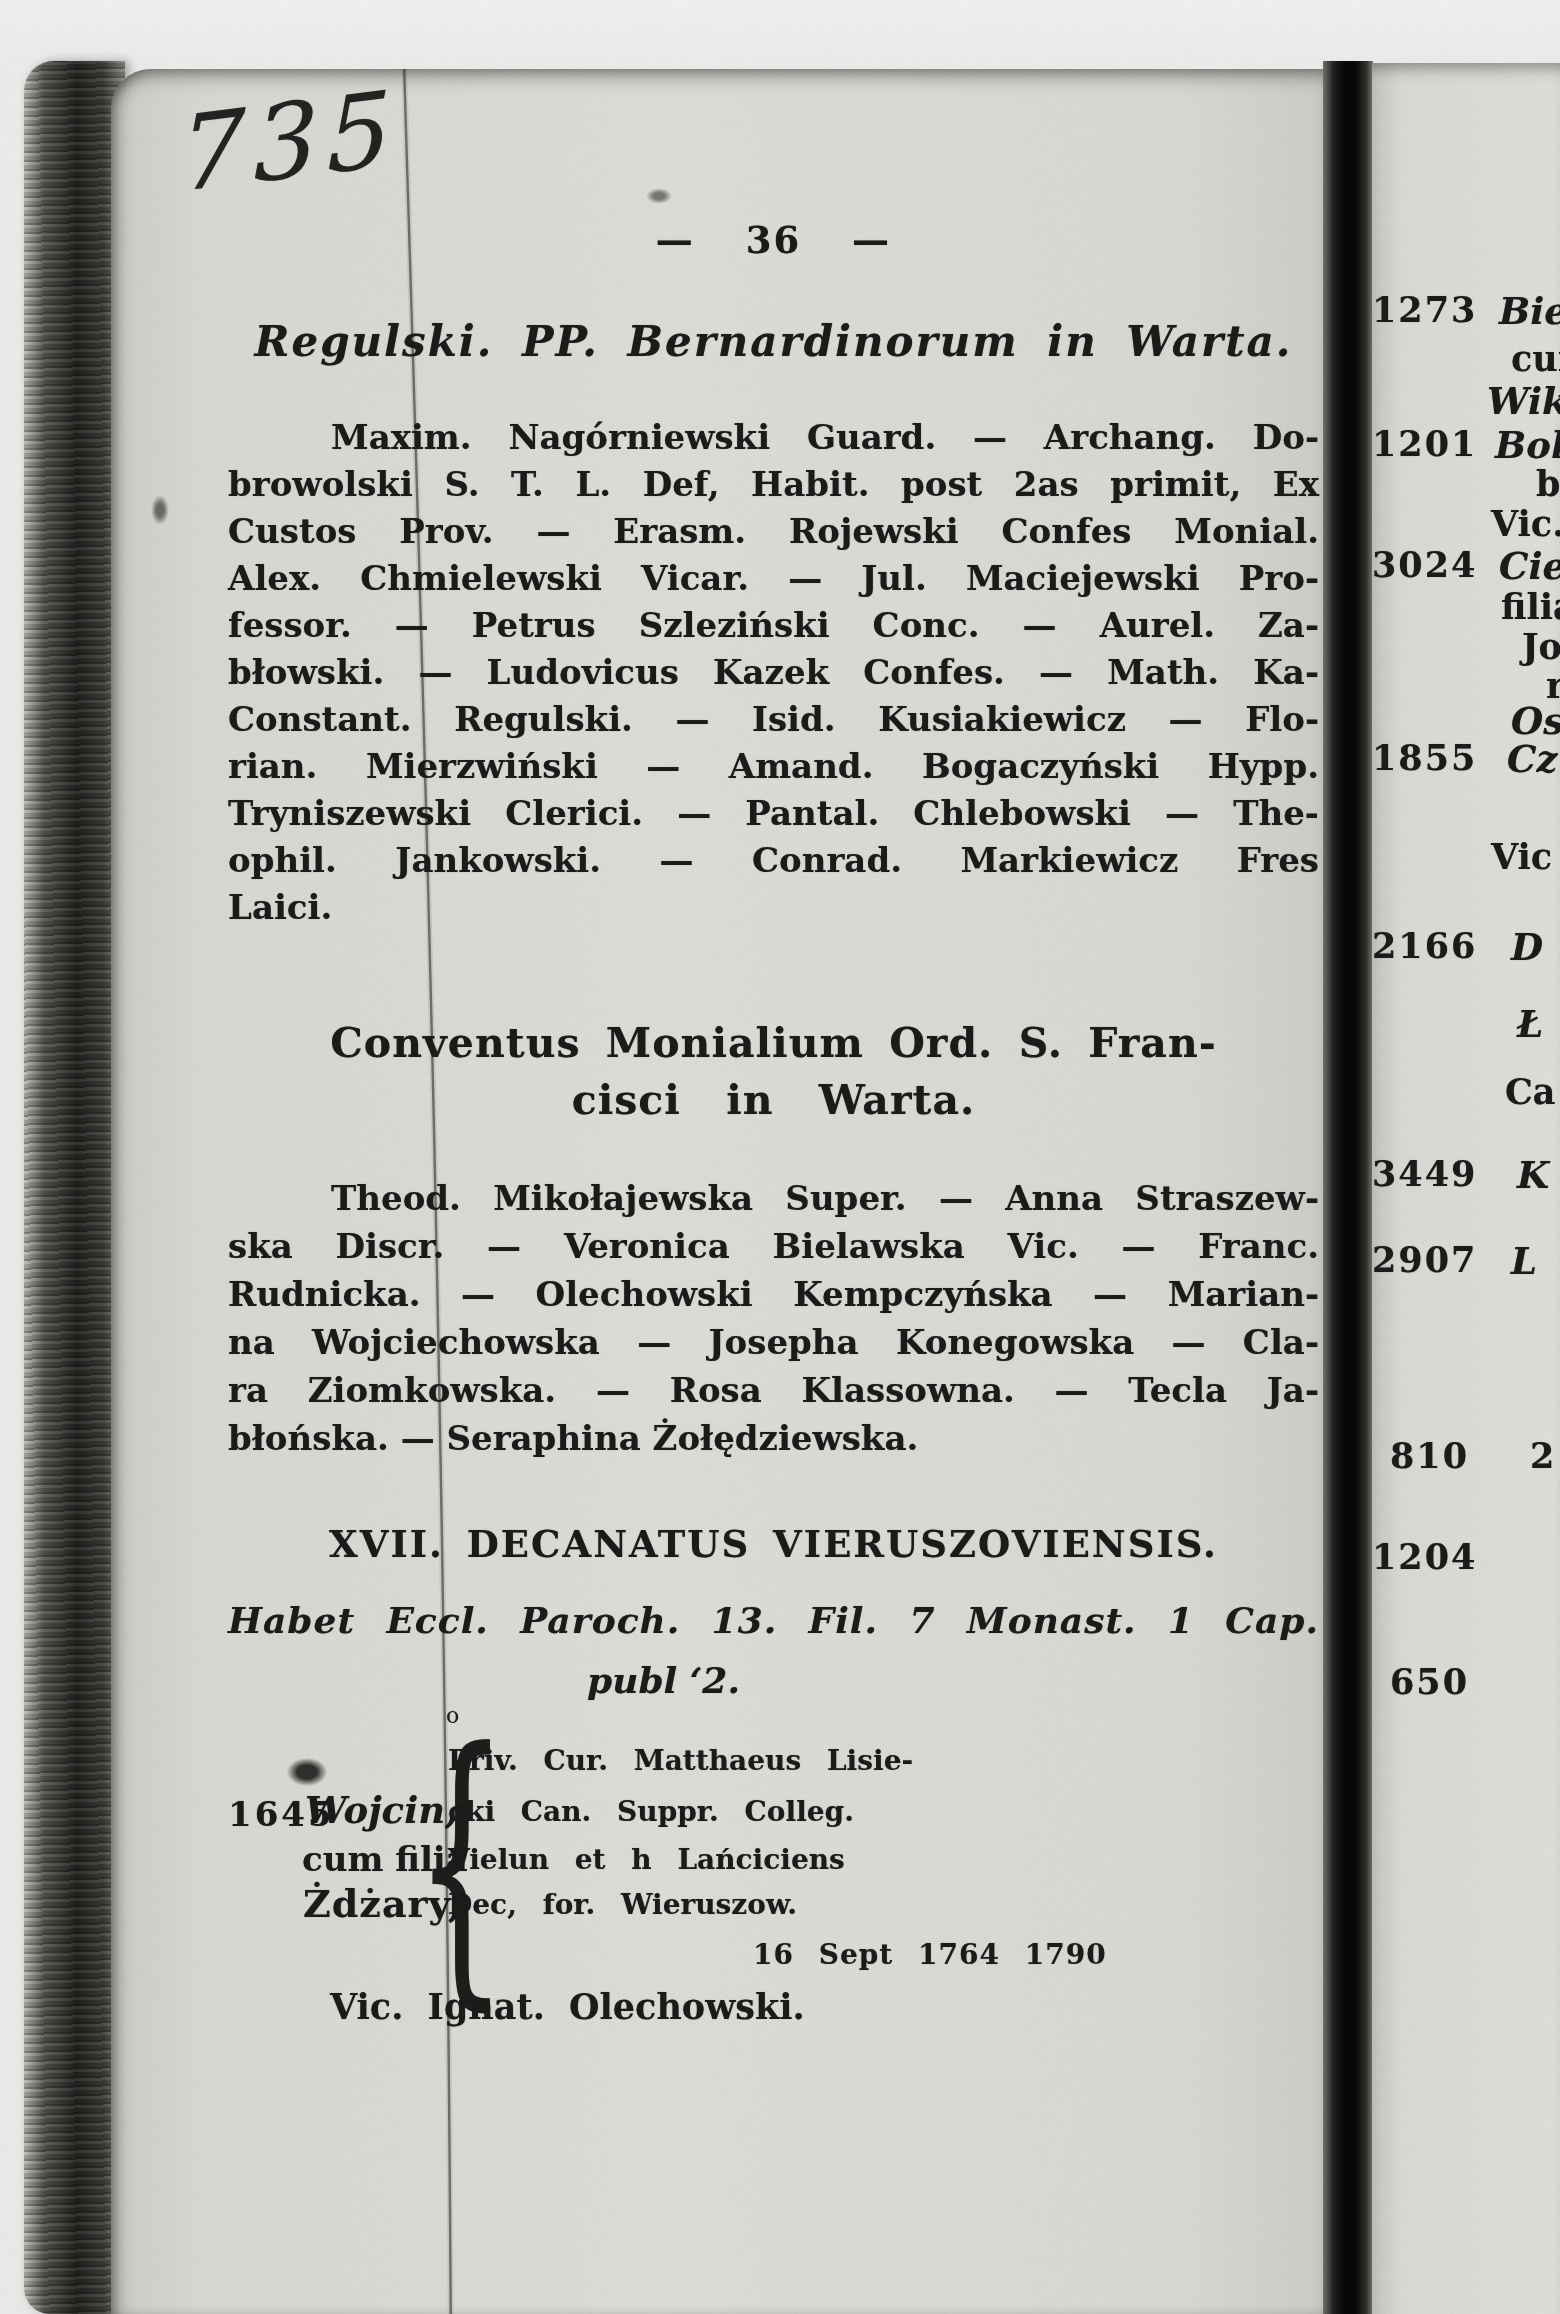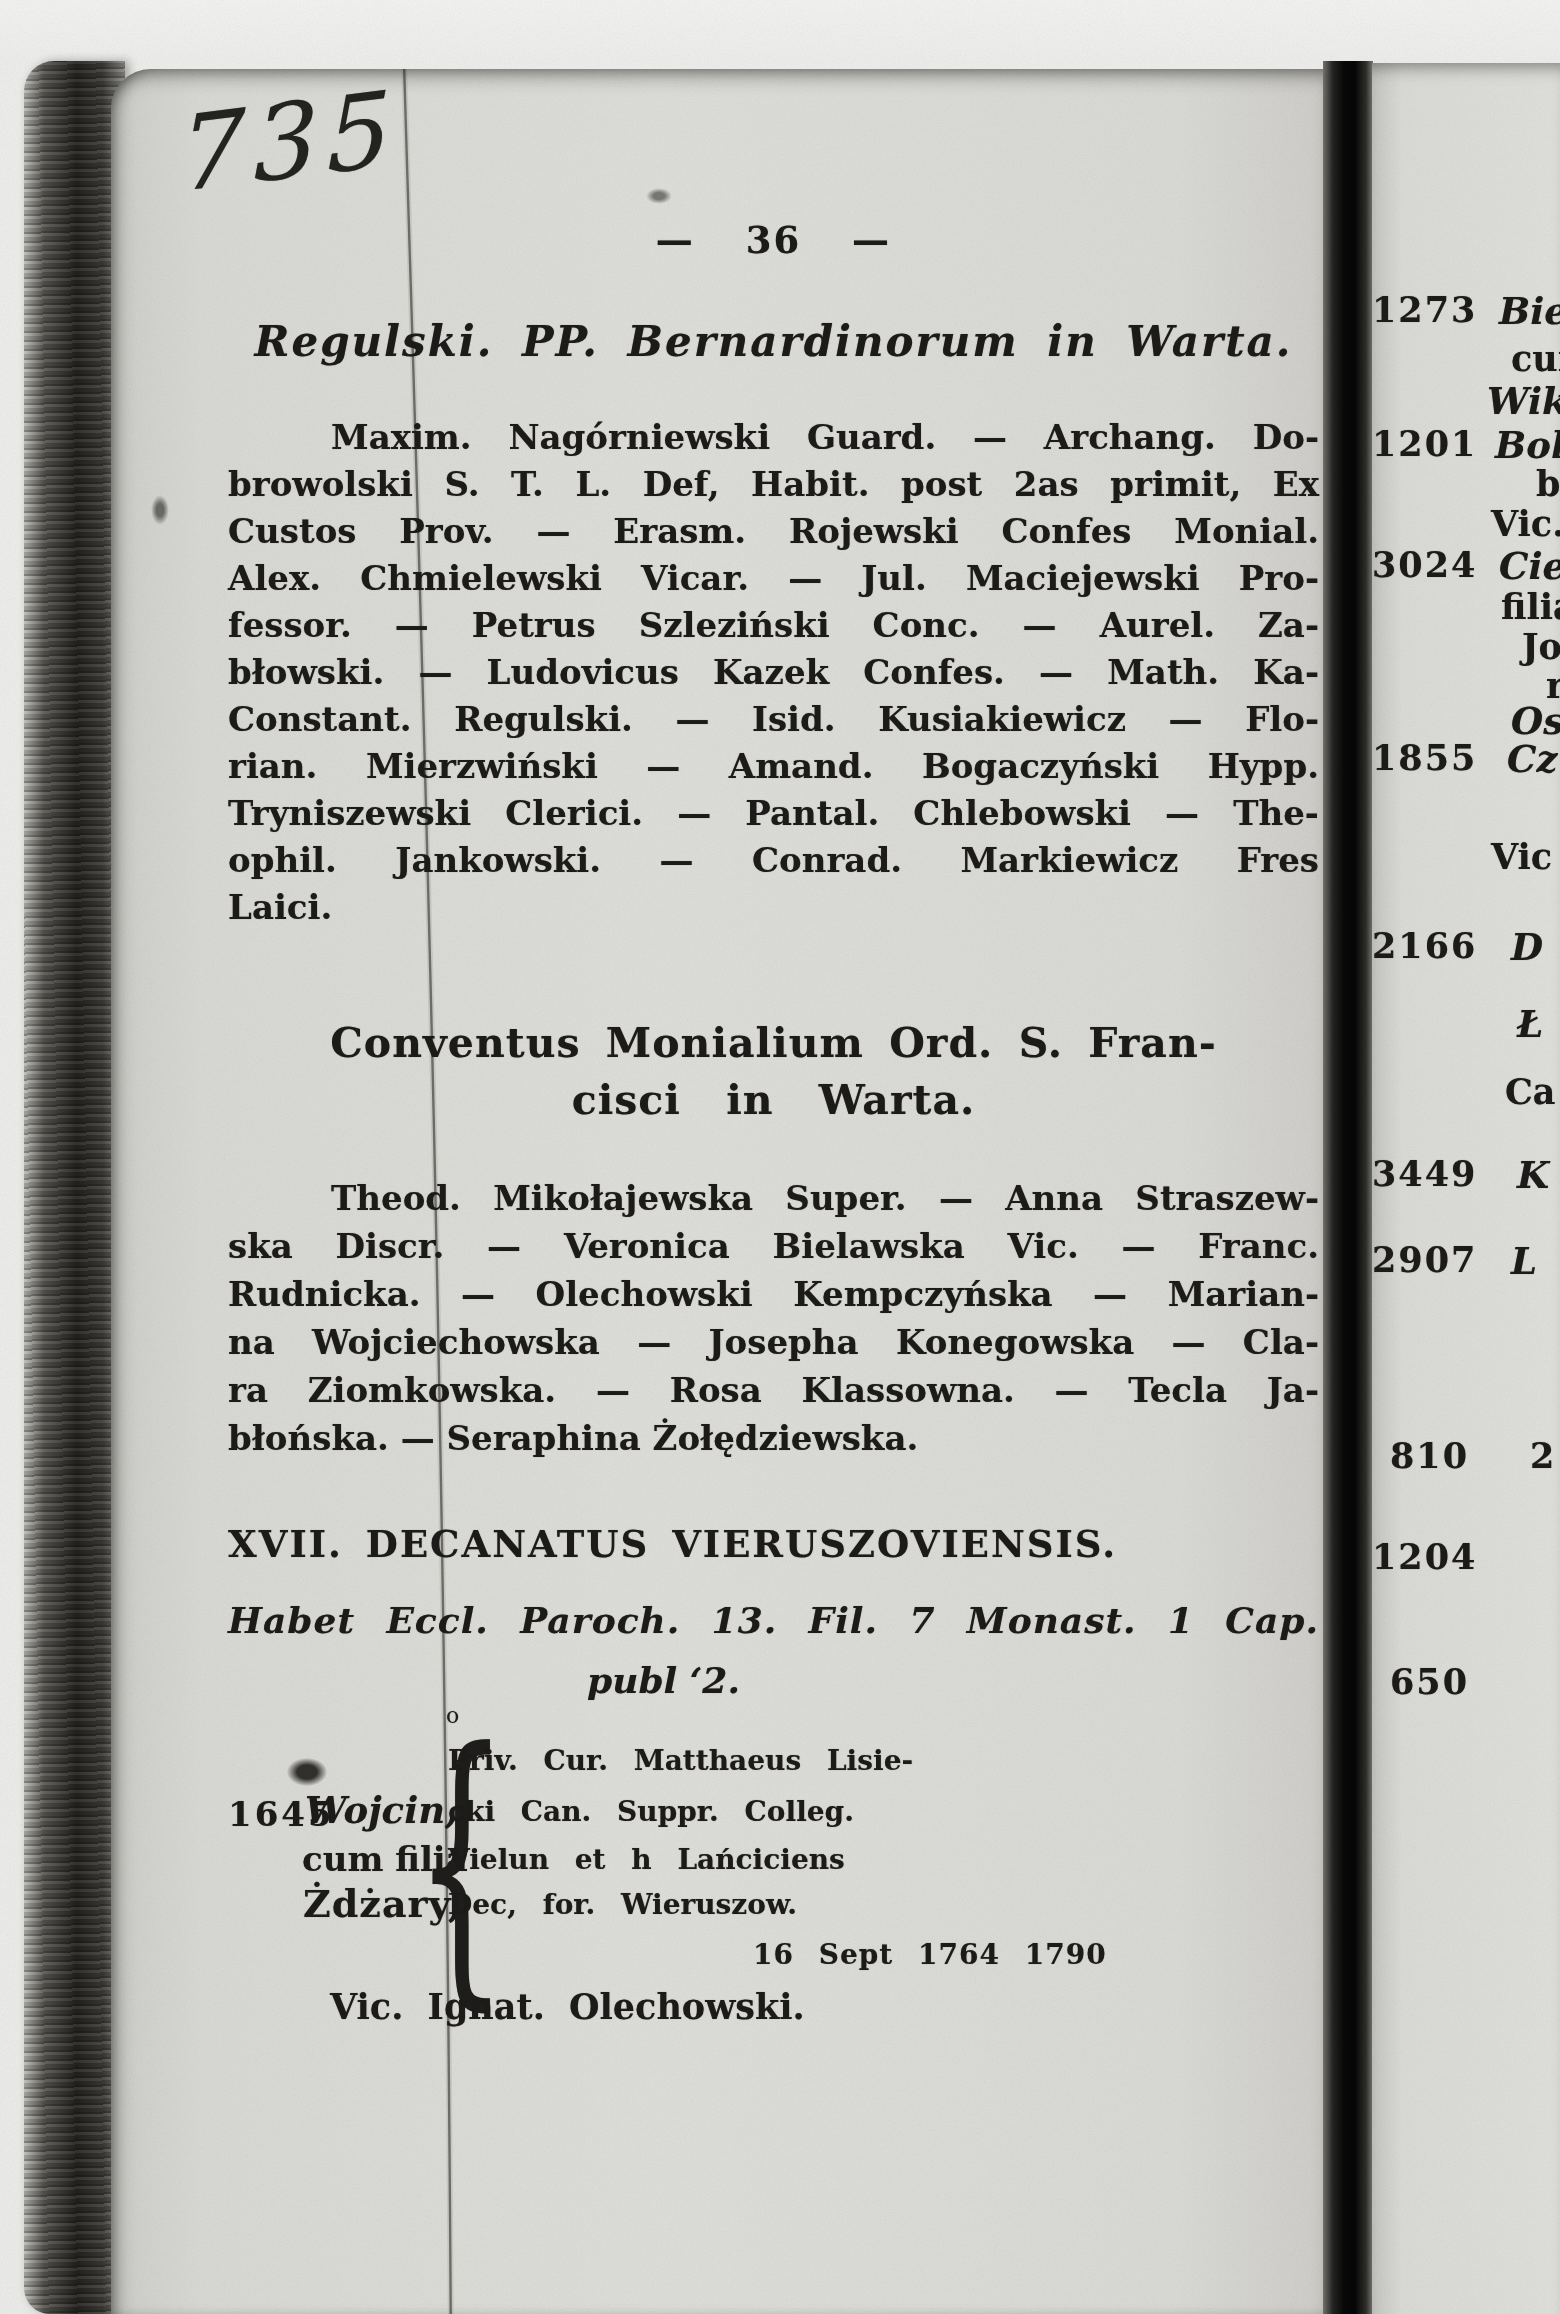--- a/index.html
+++ b/index.html
@@ -31,21 +31,21 @@
         transform:rotate(-7deg) skewX(-7deg);letter-spacing:8px;opacity:.92;}
   .pagenum{top:149px;text-align:center;font-size:37px;word-spacing:36px;letter-spacing:2px;}
   .h1{top:248px;text-align:center;font-size:42px;font-style:italic;letter-spacing:2px;word-spacing:12px;}
   .para{line-height:47px;font-size:34px;}
   .p1{top:345px;}
   .p2{top:1105px;line-height:48px;}
   .jl{text-align:justify;text-align-last:justify;}
   .ind{text-indent:103px;}
   .h2{top:946px;text-align:center;font-size:41px;line-height:57px;letter-spacing:1px;word-spacing:10px;}
   .h2 .l2{word-spacing:30px;}
-  .h3{top:1453px;font-size:37px;letter-spacing:2px;word-spacing:8px;}
+  .h3{top:1453px;text-align:center;font-size:37px;letter-spacing:2px;word-spacing:8px;}
   .habet1{top:1530px;font-size:36px;font-style:italic;letter-spacing:1px;}
   .habet2{left:404px;top:1590px;width:297px;text-align:center;font-size:36px;font-style:italic;}
   .mark-o{left:335px;top:1634px;font-size:22px;font-weight:400;}
   .enum{left:117px;top:1725px;font-size:34px;letter-spacing:3px;}
   .eplace{left:194px;top:1719px;font-size:37px;font-style:italic;}
   .eplace2{left:191px;top:1770px;font-size:34px;}
   .eplace3{left:192px;top:1812px;font-size:38px;letter-spacing:1px;}
   .brace{left:303px;top:1675px;font-size:297px;line-height:236px;font-weight:400;
          transform:scaleX(.5);transform-origin:left top;color:#1f1d1c;}
   .desc{left:337px;font-size:28px;word-spacing:16px;}

